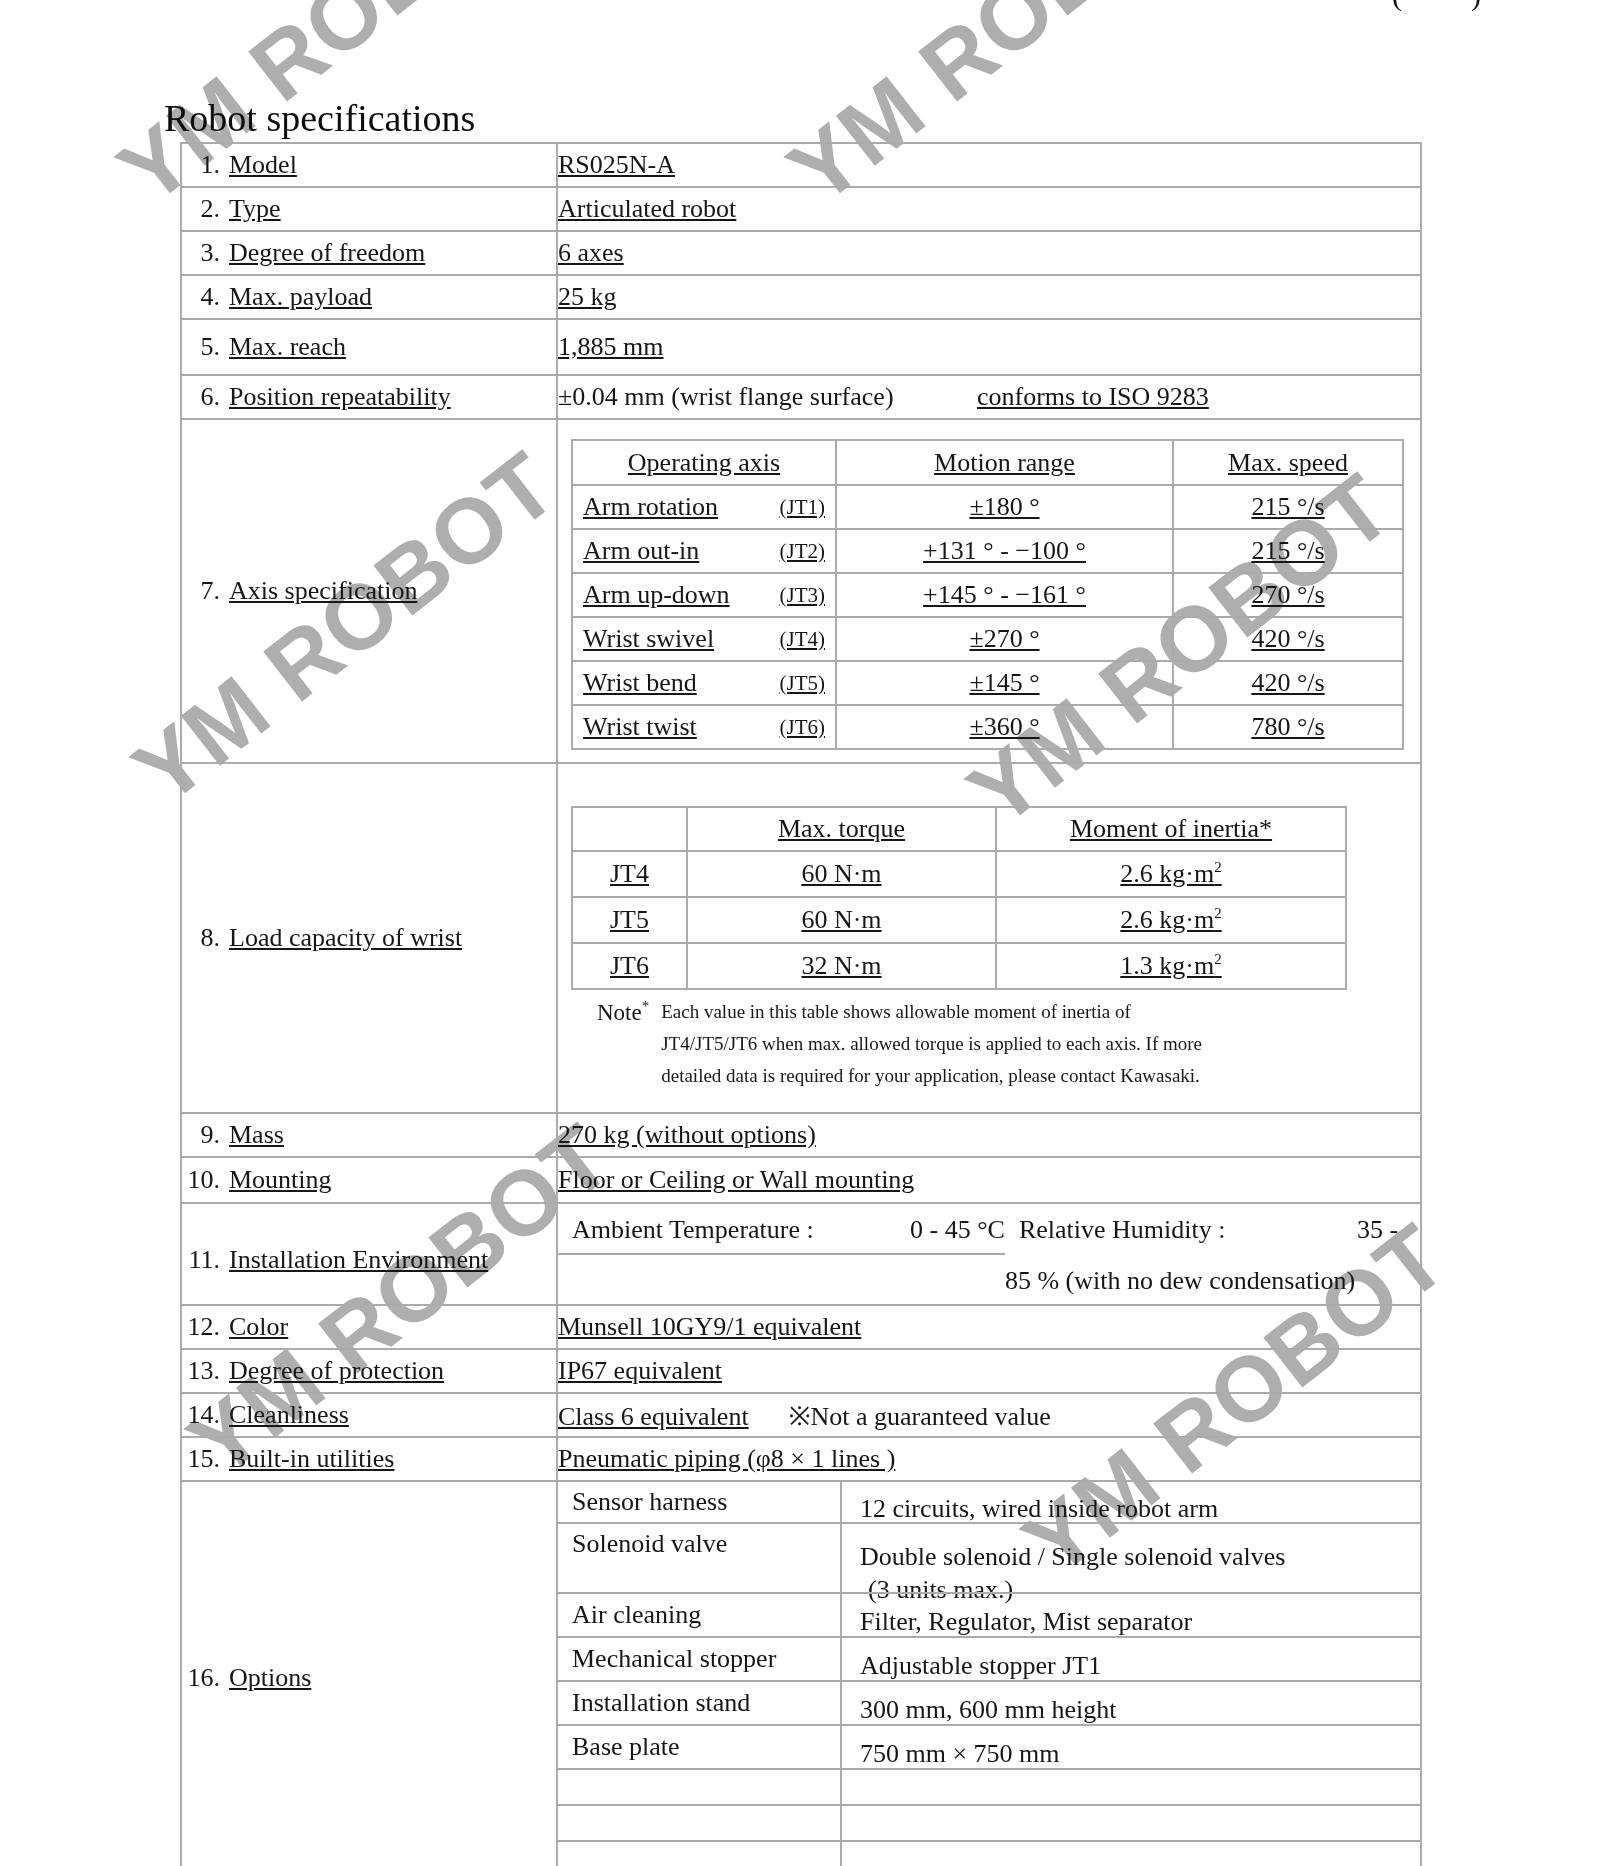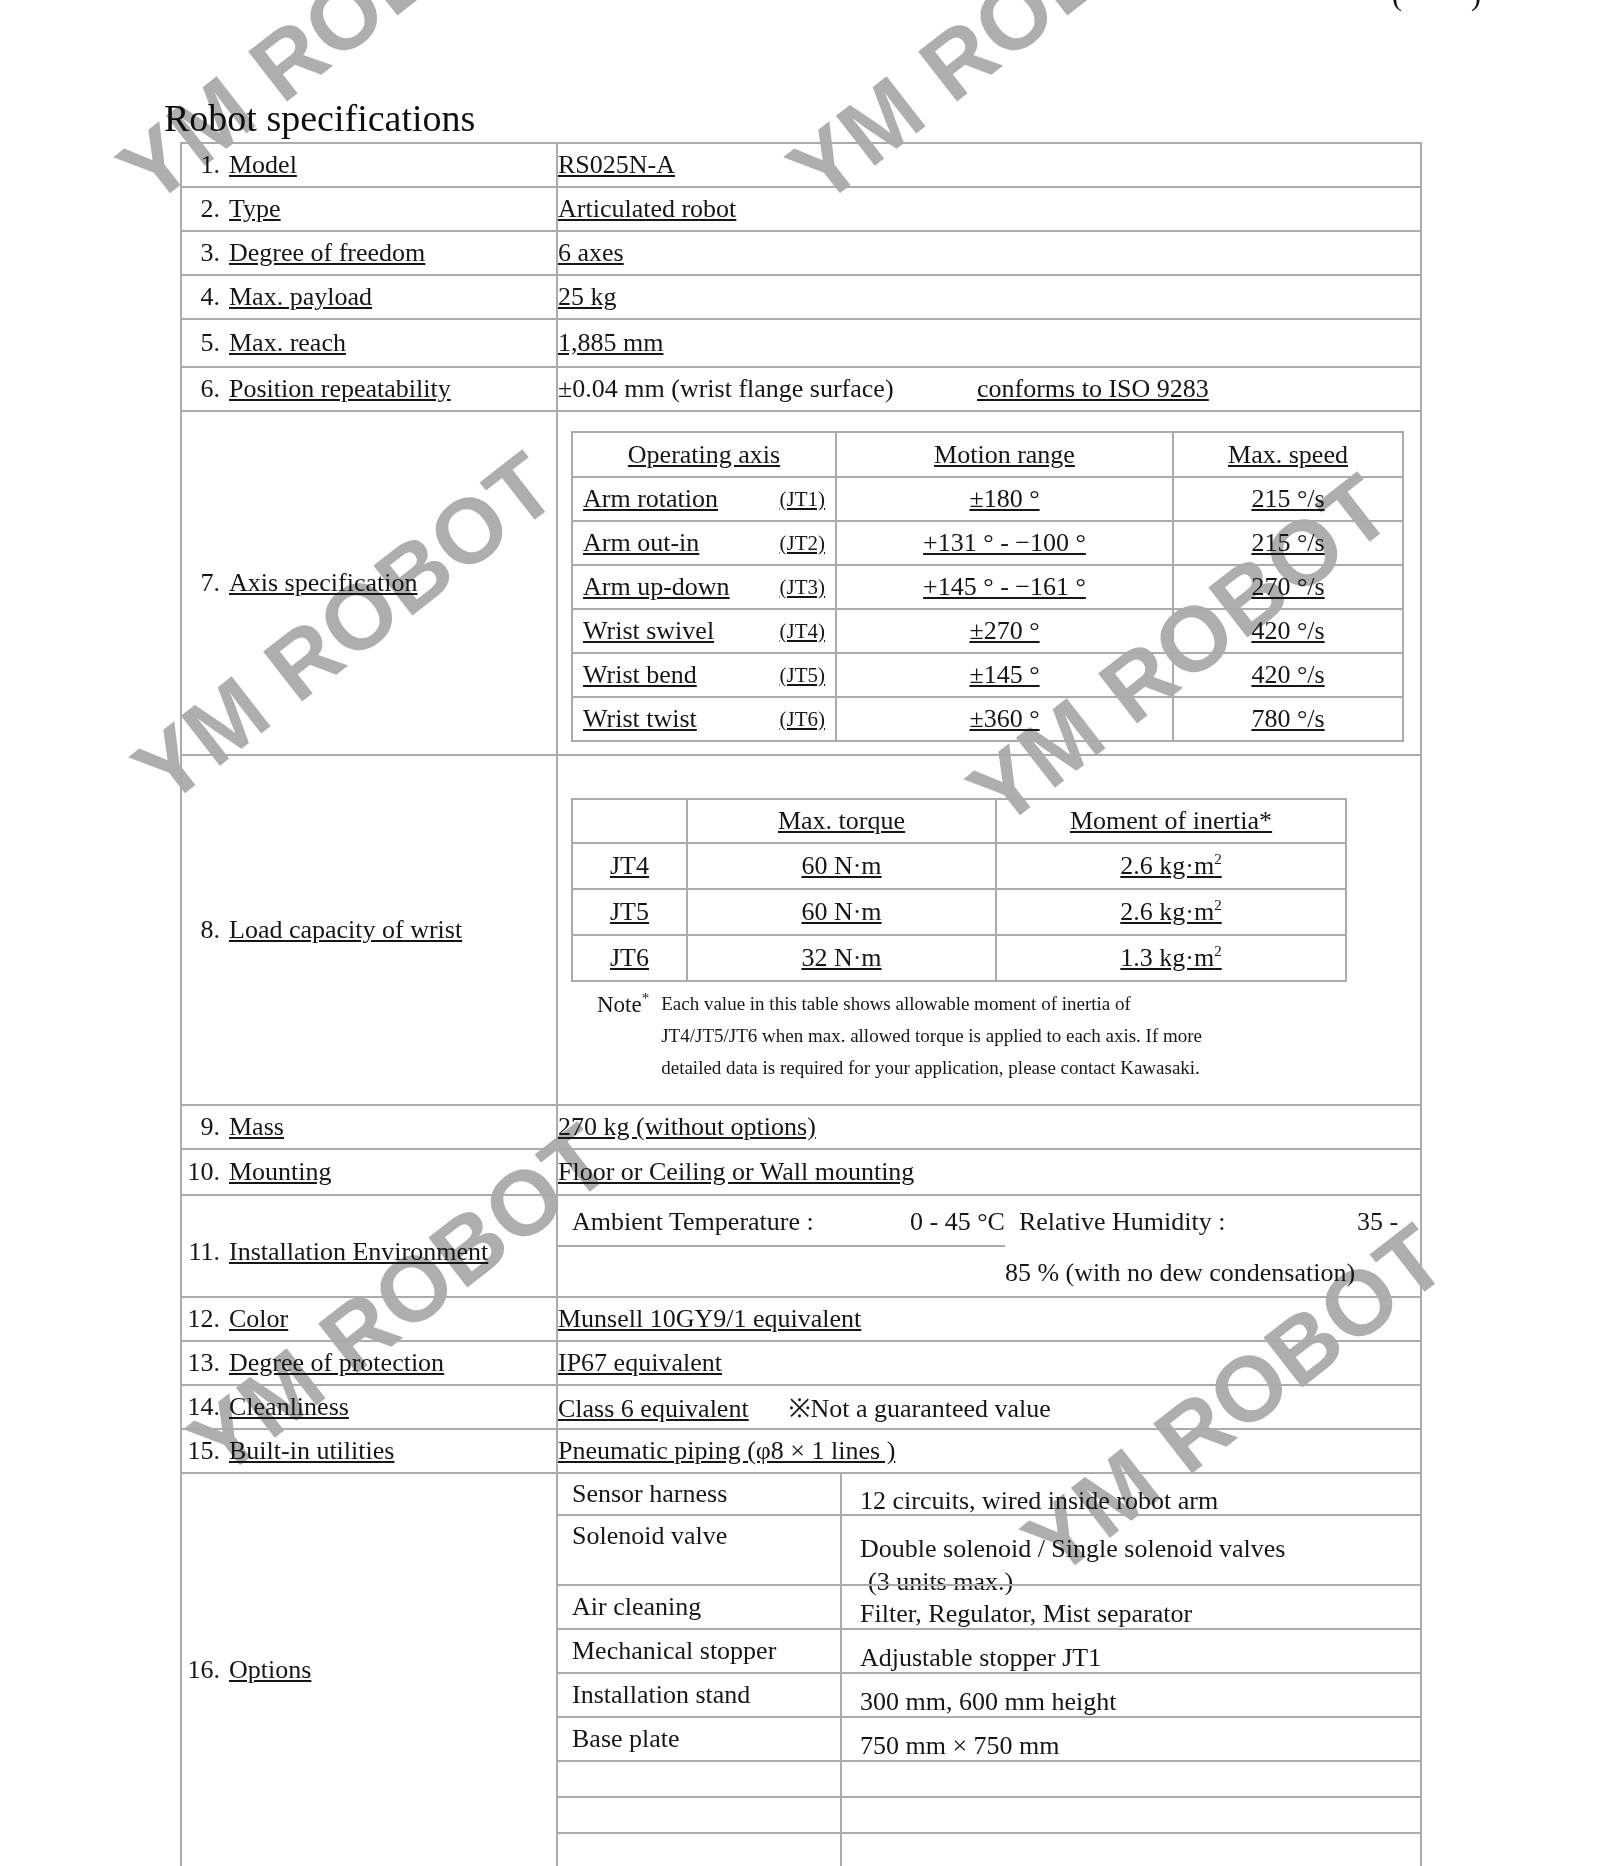--- a/index.html
+++ b/index.html
@@ -131,21 +131,21 @@
       <tr style="height:44px">
         <td class="lbl"><span class="num">3.</span><span>Degree of freedom</span></td>
         <td class="val">6 axes</td>
       </tr>
 
       <tr style="height:44px">
         <td class="lbl"><span class="num">4.</span><span>Max. payload</span></td>
         <td class="val">25 kg</td>
       </tr>
 
-      <tr style="height:48px">
+      <tr style="height:56px">
         <td class="lbl"><span class="num">5.</span><span>Max. reach</span></td>
         <td class="val">1,885 mm</td>
       </tr>
 
       <tr style="height:44px">
         <td class="lbl"><span class="num">6.</span><span>Position repeatability</span></td>
         <td class="val"><span class="gap1">±0.04 mm (wrist flange surface)</span><span>conforms to ISO 9283</span></td>
       </tr>
 
       <tr style="height:344px">

